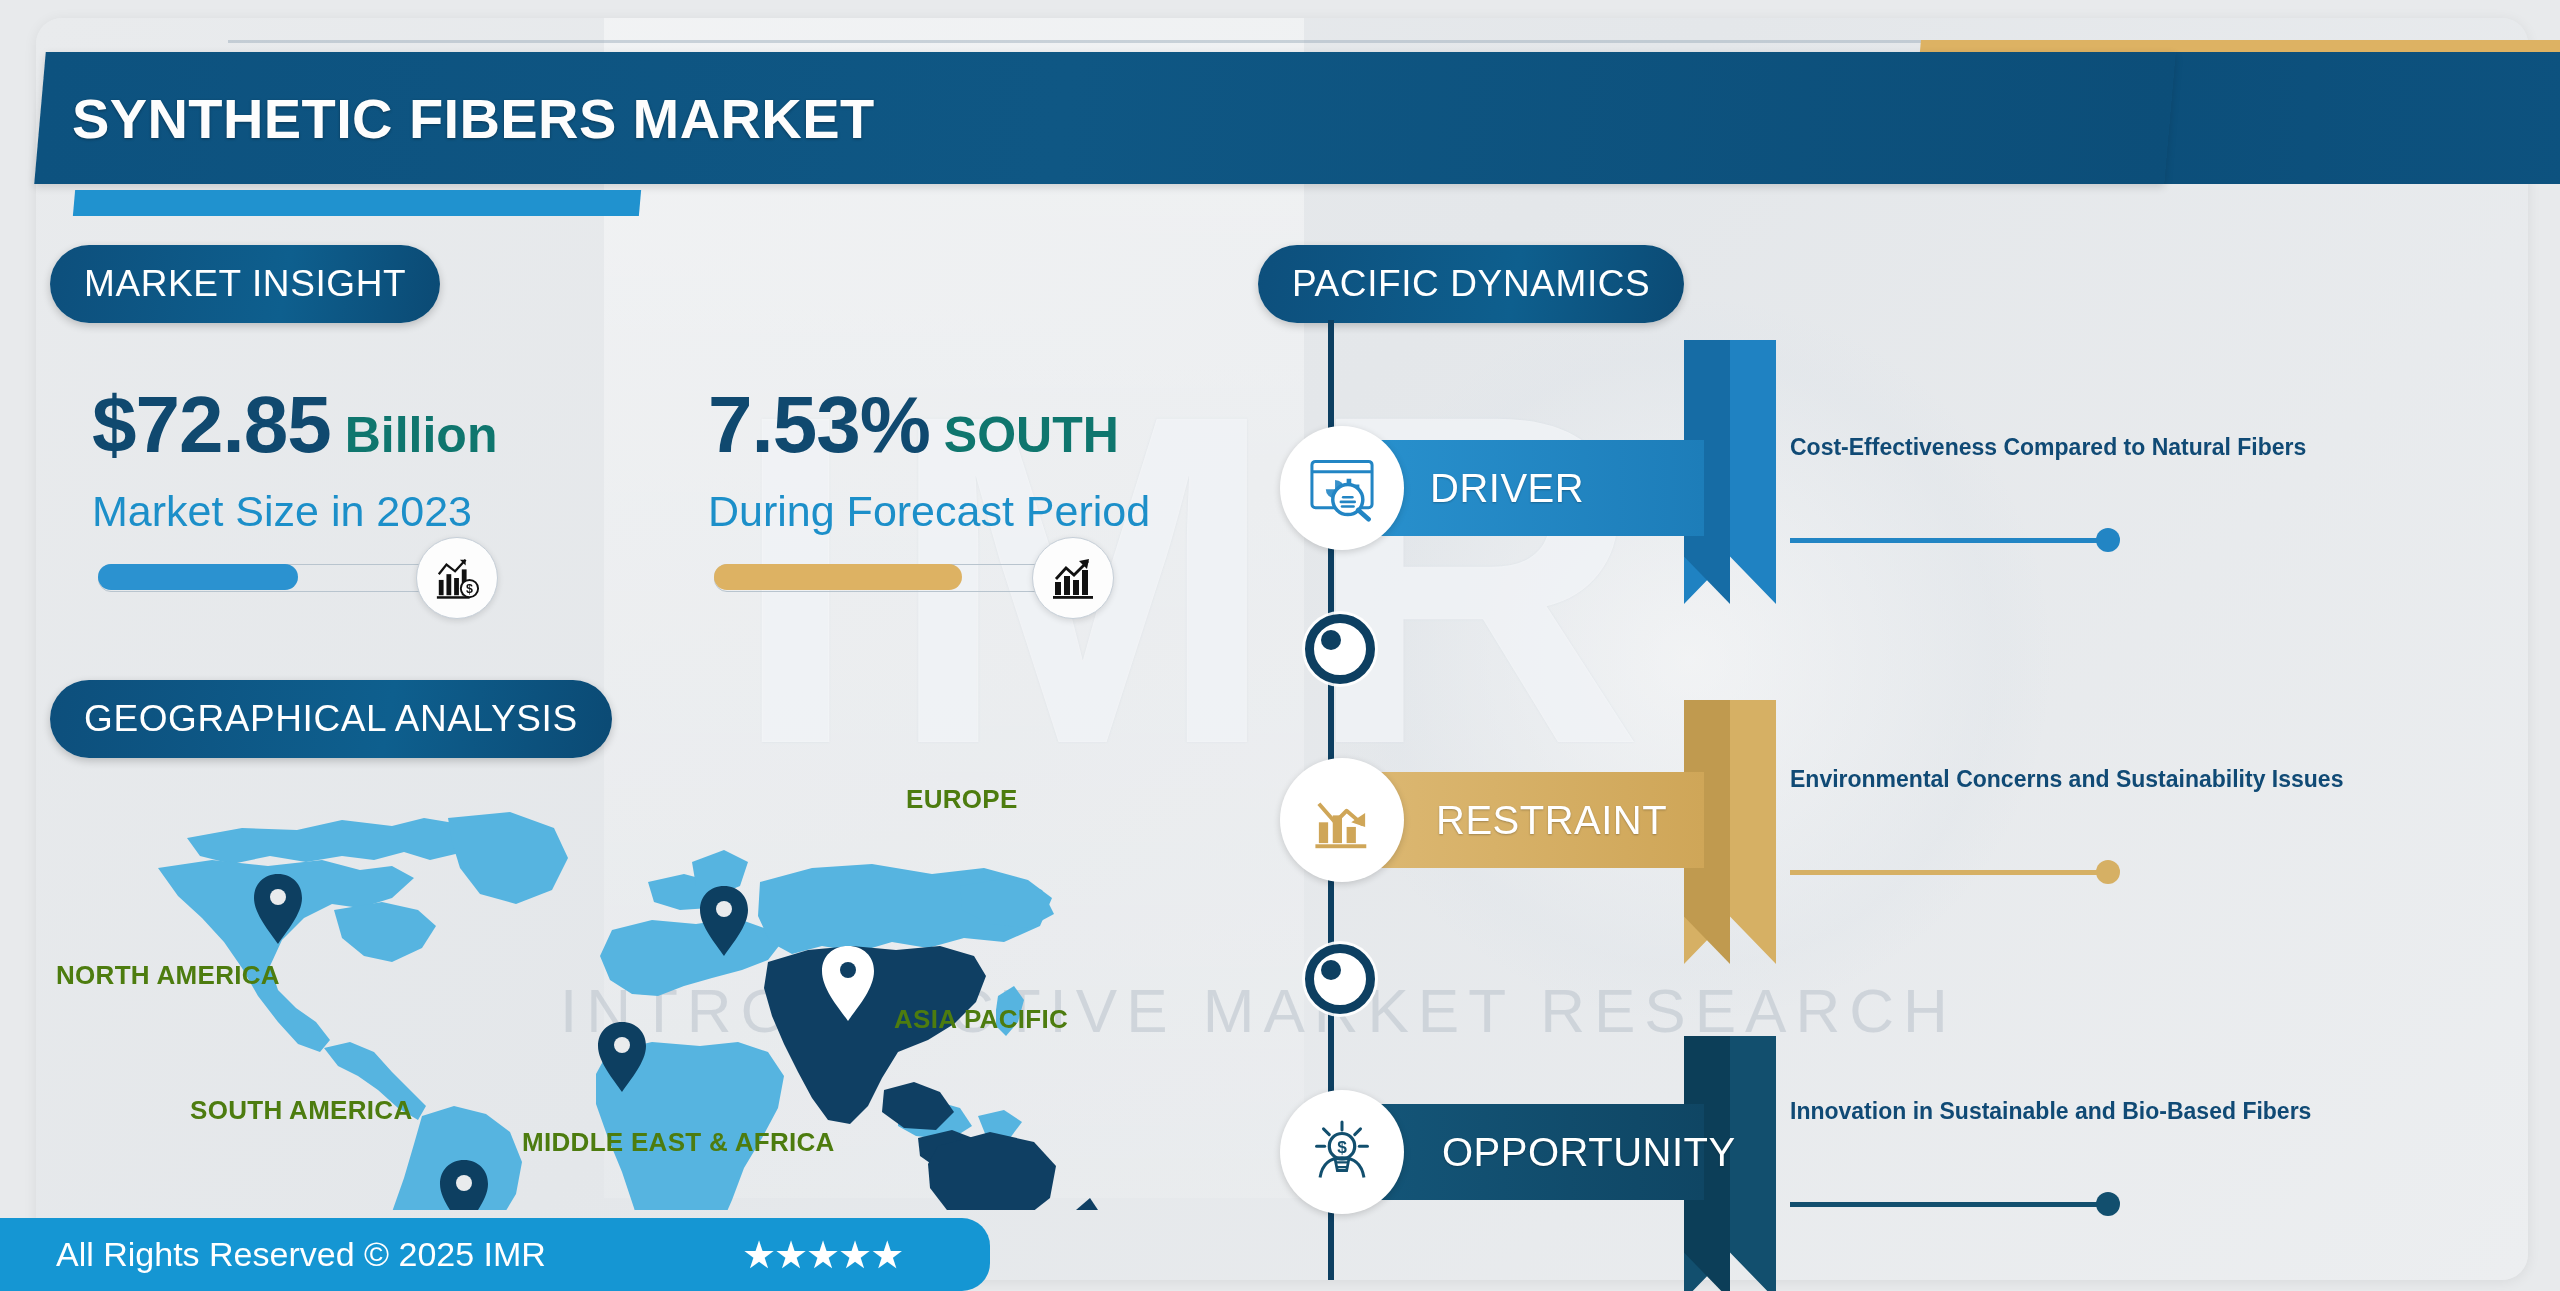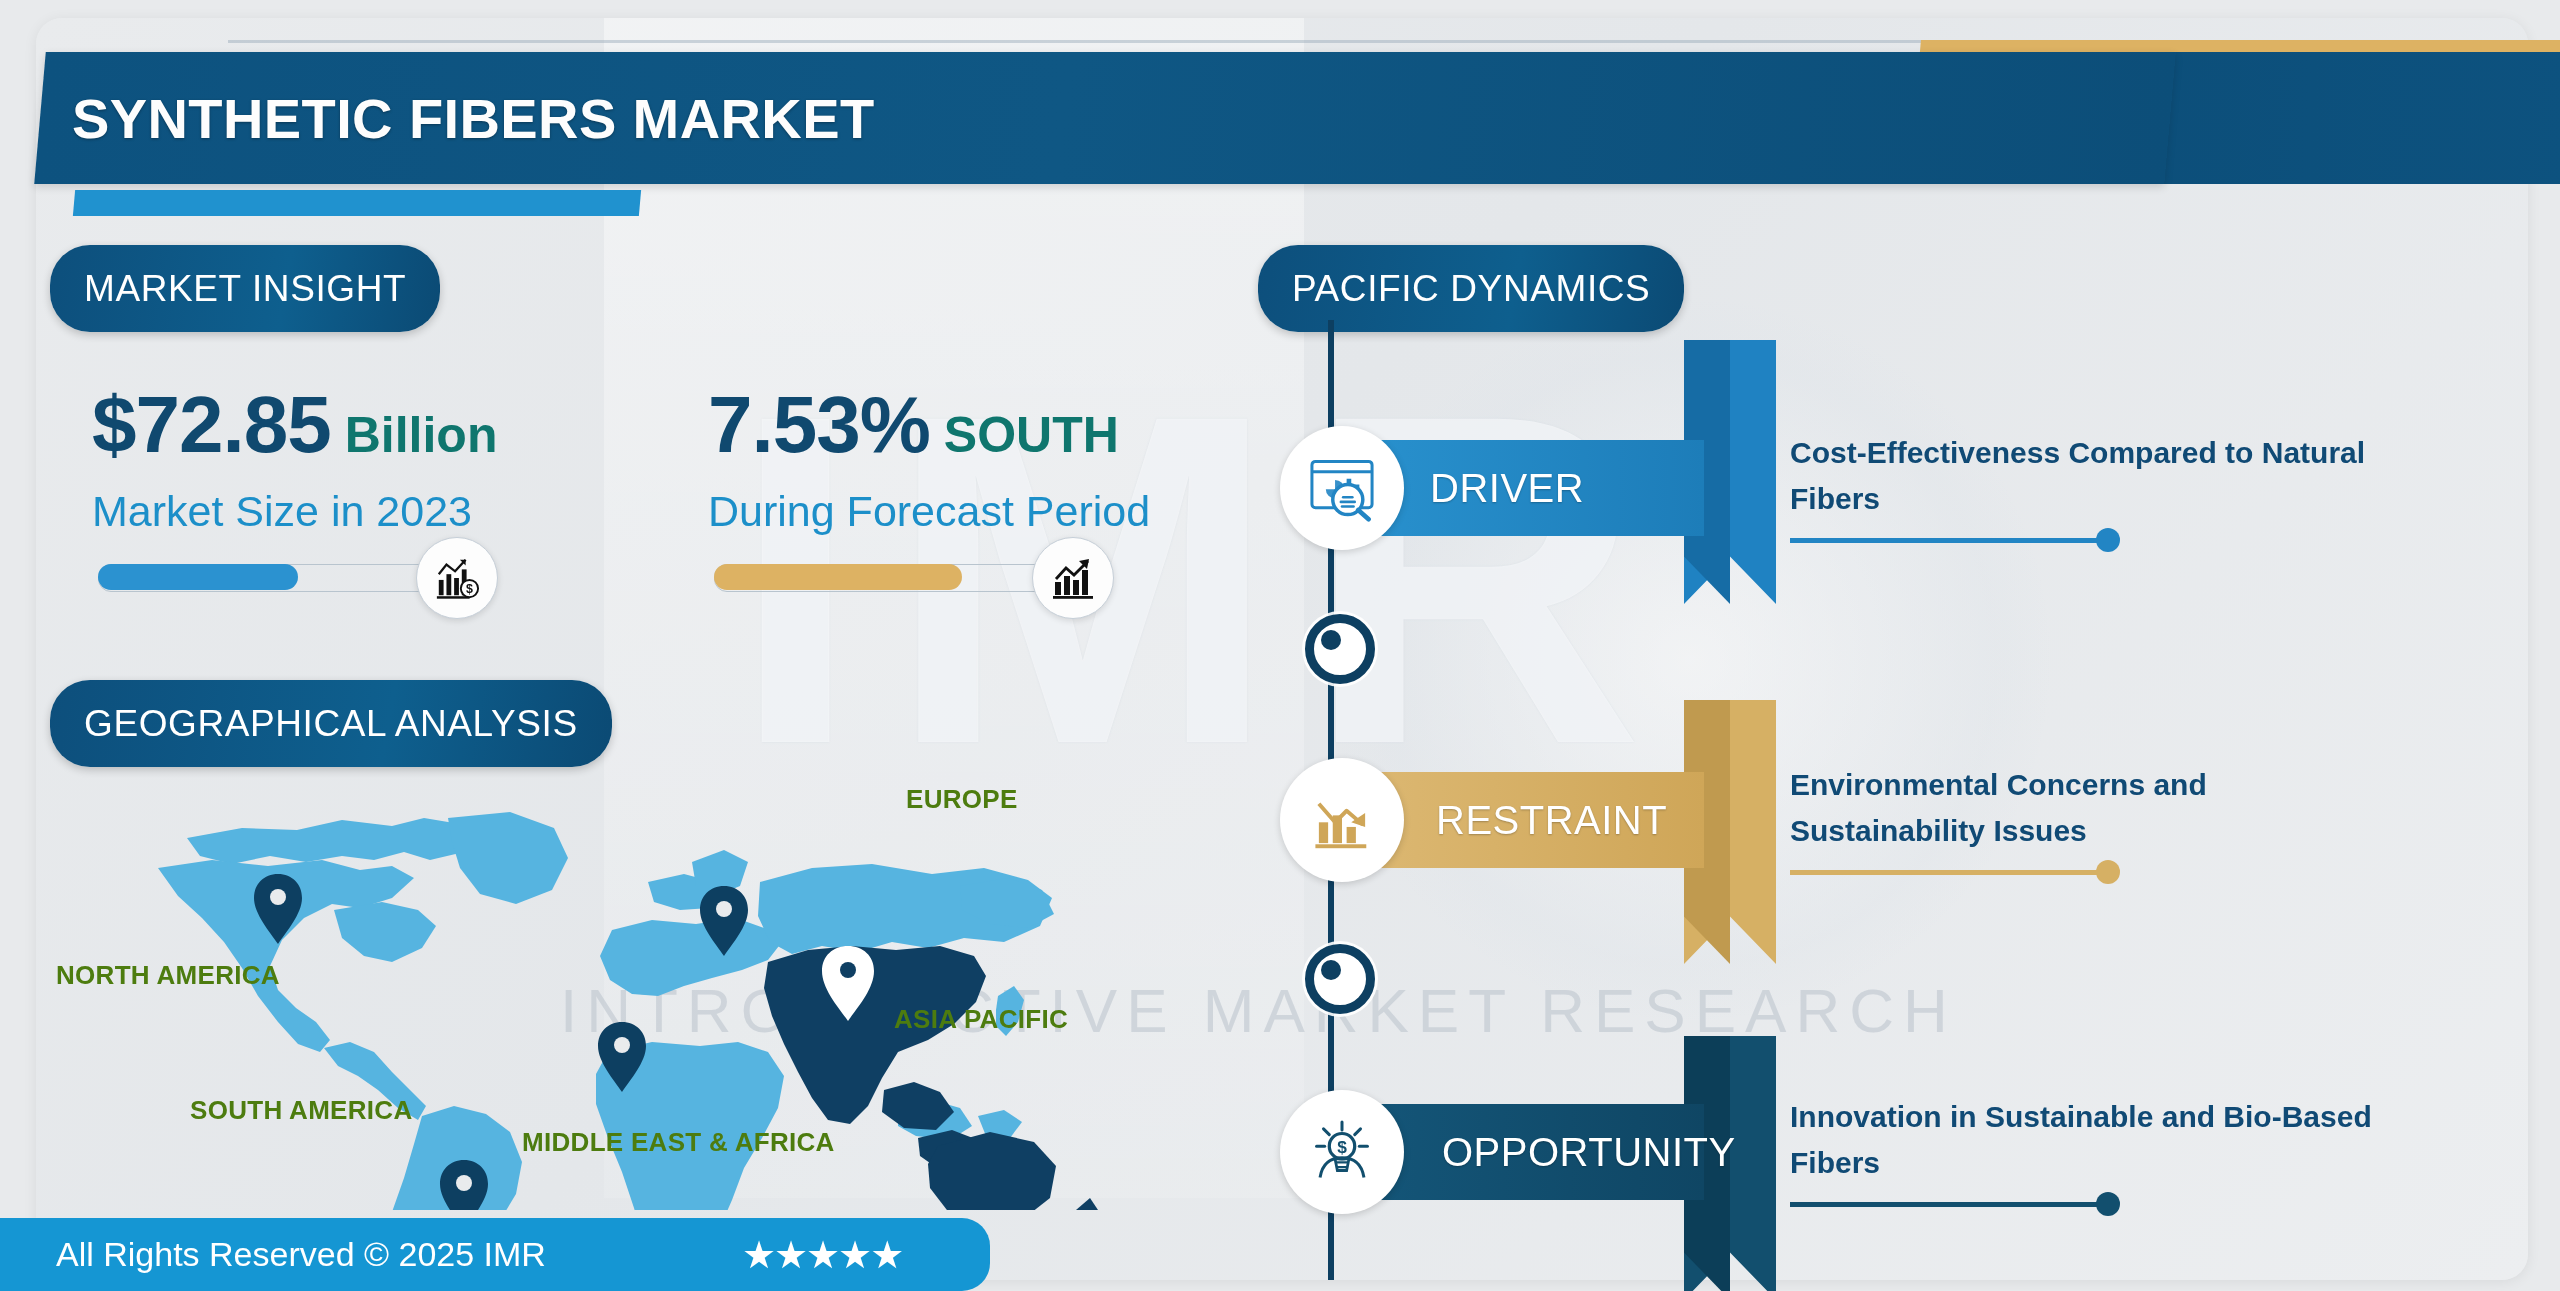--- a/index.html
+++ b/index.html
@@ -70,21 +70,21 @@
     white-space:nowrap;
     text-shadow:0 1px 3px rgba(0,0,0,.35);
   }
   .hdr-blue-strip{
     position:absolute;left:74px;top:190px;width:566px;height:26px;
     background:#2092cf;transform:skewX(-5deg);
   }
 
   
   .pill{
-    position:absolute;height:87px;display:flex;align-items:center;justify-content:center;
+    position:absolute;height:78px;display:flex;align-items:center;justify-content:center;
     background:linear-gradient(100deg,#0d4f7c,#0e5f8e 60%,#0b4a74);
     border-radius:40px;color:#ffffff;
     font-size:37px;letter-spacing:.6px;font-weight:400;
     box-shadow:0 3px 9px rgba(0,0,0,.2);
     padding:0 34px;white-space:nowrap;
   }
   #pill-insight{left:50px;top:245px;}
   #pill-geo{left:50px;top:680px;}
   #pill-dynamics{left:1258px;top:245px;}
 
@@ -158,21 +158,21 @@
   .dyn-icon{
     position:absolute;left:-4px;top:-14px;width:124px;height:124px;border-radius:50%;
     background:#ffffff;display:flex;align-items:center;justify-content:center;
     box-shadow:0 2px 7px rgba(0,0,0,.16);
   }
   .dyn-label{
     position:absolute;font-size:40px;color:#ffffff;letter-spacing:.5px;white-space:nowrap;
     text-shadow:0 1px 2px rgba(0,0,0,.25);
   }
   .dyn-desc{
-    position:absolute;font-size:30px;font-weight:bold;color:#104a75;line-height:1.52;
+    position:absolute;font-size:23px;font-weight:bold;color:#104a75;line-height:1.52;
     width:600px;
   }
   .dyn-connector{position:absolute;height:5px;}
   .dyn-dot{position:absolute;width:24px;height:24px;border-radius:50%;top:-10px;}
 
   
   .footer{
     position:absolute;left:0;top:1218px;width:990px;height:73px;
     background:#1596d3;border-radius:0 28px 28px 0;
     display:flex;align-items:center;

